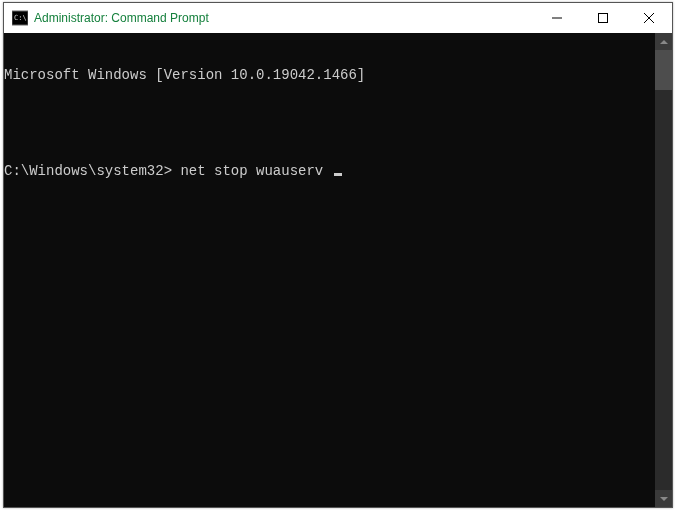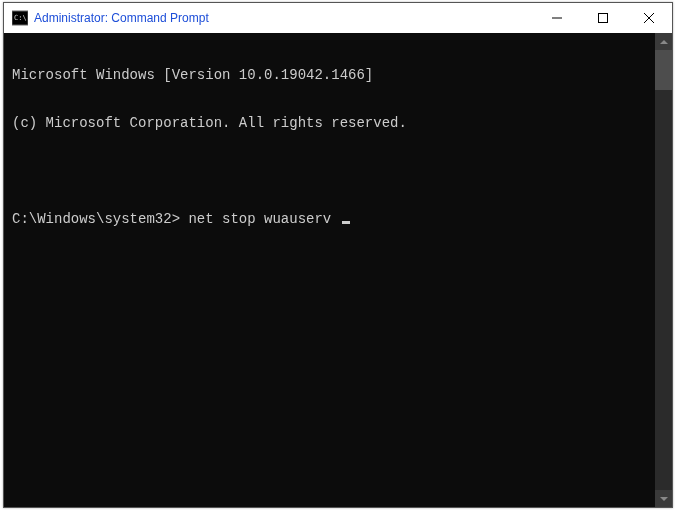--- a/index.html
+++ b/index.html
@@ -38,21 +38,21 @@
     }
     .app-icon {
       width: 16px;
       height: 16px;
       display: flex;
       align-items: center;
       justify-content: center;
     }
     .title-text {
       font-size: 12px;
-      color: #1d4ed8;
+      color: #15803d;
       white-space: nowrap;
     }
     .window-controls {
       display: flex;
       height: 100%;
     }
     .win-btn {
       width: 46px;
       height: 30px;
       display: flex;
@@ -69,21 +69,21 @@
       background: #000;
       position: relative;
     }
     .terminal {
       flex: 1;
       background: #0c0c0c;
       color: #cccccc;
       font-family: 'Consolas', 'Courier New', monospace;
       font-size: 14px;
       line-height: 16px;
-      padding: 2px 4px 2px 8px;
+      padding: 2px 4px 2px 0;
       white-space: pre;
       overflow: hidden;
     }
     .term-line { min-height: 16px; }
     .prompt-line { display: inline; text-align: right; }
     .cursor {
       display: inline-block;
       width: 8px;
       height: 3px;
       background: #cccccc;
@@ -153,21 +153,20 @@
         <svg width="10" height="10" viewBox="0 0 10 10">
             <line x1="0" y1="0" x2="10" y2="10" stroke="#000" stroke-width="1"></line>
             <line x1="10" y1="0" x2="0" y2="10" stroke="#000" stroke-width="1"></line>
           </svg>
       </button>
     </div>
   </div>
   <div class="client-area">
     <div class="terminal">
       <div class="term-line">Microsoft Windows [Version 10.0.19042.1466]</div>
-      <div class="term-line">(c) Microsoft Corporation. All rights reserved.</div>
       <div class="term-line"></div>
       <div class="term-line"><span class="prompt-line">C:\Windows\system32&gt;</span> <span class="prompt-line">net stop wuauserv</span> <span class="cursor"></span></div>
     </div>
     <div class="scrollbar">
       <div class="scroll-up">
         <span class="arrow arrow-up"></span>
       </div>
       <div class="scroll-thumb"></div>
       <div class="scroll-down">
         <span class="arrow arrow-down"></span>

